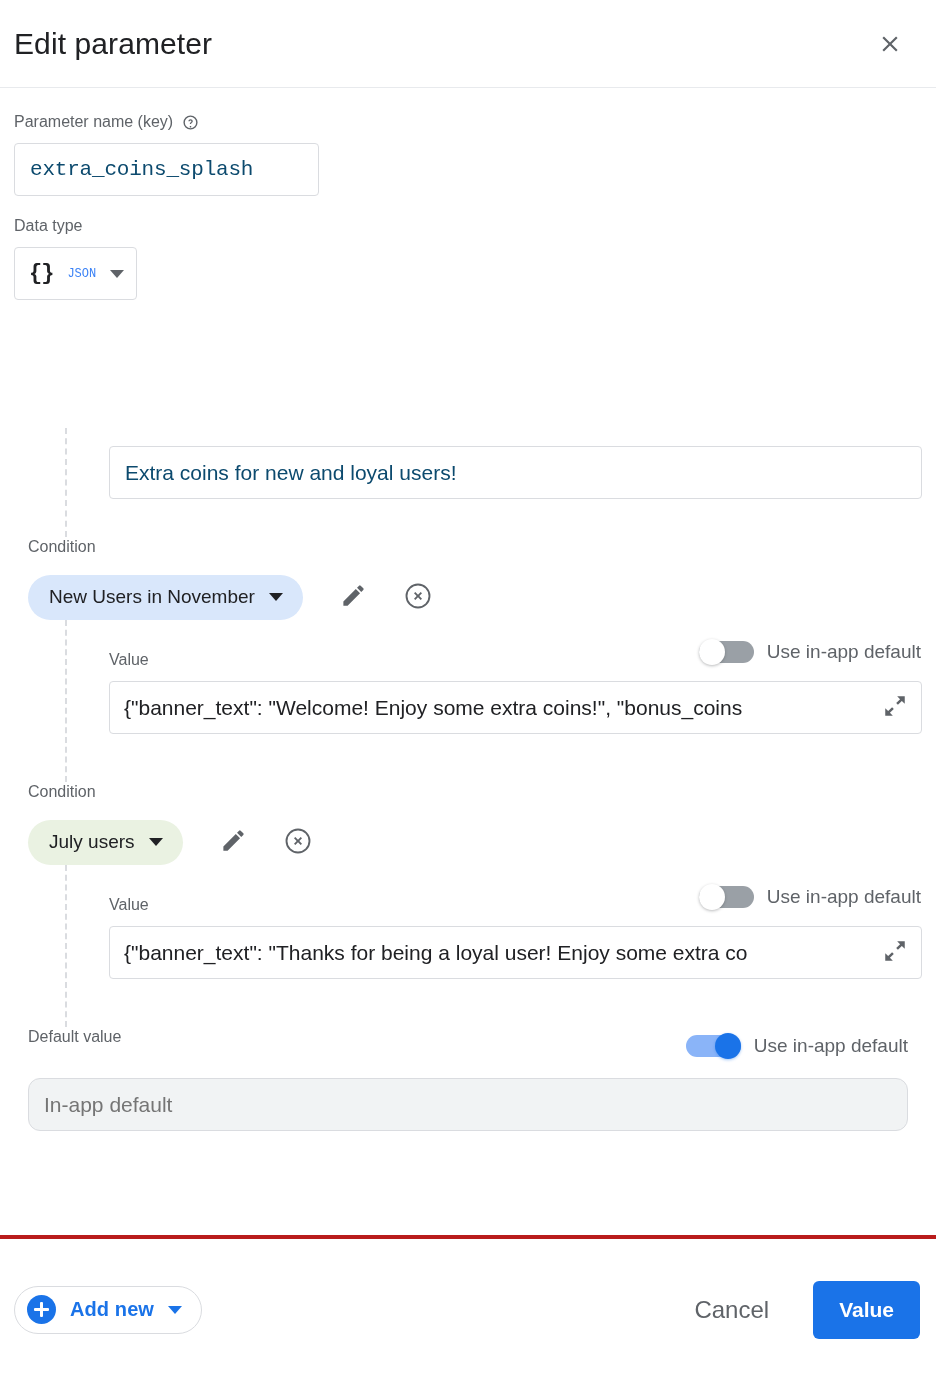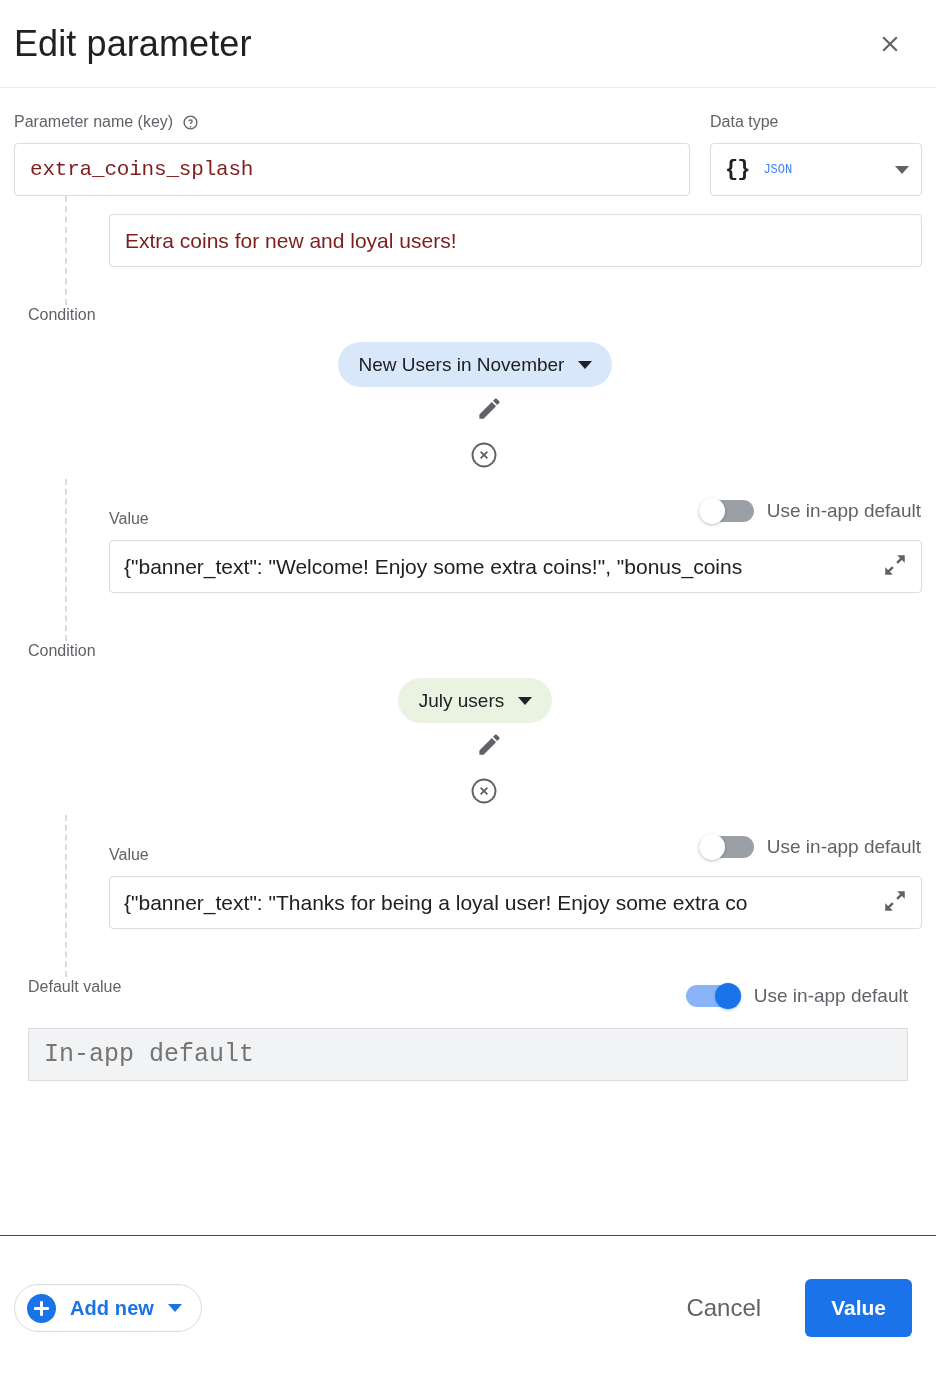--- a/index.html
+++ b/index.html
@@ -26,21 +26,21 @@
   
   .header {
     height: 88px;
     flex: 0 0 88px;
     display: flex;
     align-items: center;
     padding: 0 26px 0 14px;
     border-bottom: 1px solid #e8eaed;
   }
   .header-title {
-    font-size: 36px;
+    font-size: 30px;
     font-weight: 400;
     color: #202124;
     letter-spacing: 0.1px;
   }
   .header-spacer { flex: 1 1 auto; }
   .close-btn {
     width: 40px;
     height: 40px;
     display: flex;
     align-items: center;
@@ -58,20 +58,21 @@
     position: relative;
     padding: 0 14px;
     overflow: hidden;
   }
 
   .row-top {
     display: flex;
     align-items: flex-start;
     padding-top: 24px;
     gap: 20px;
+    flex-direction: column;
   }
   .field-col { flex: 1 1 auto; min-width: 0; }
   .type-col  { flex: 0 0 212px; }
 
   .field-label {
     font-size: 16px;
     color: #5f6368;
     display: flex;
     align-items: center;
     gap: 9px;
@@ -86,21 +87,21 @@
   }
 
   .text-input {
     width: 100%;
     height: 53px;
     border: 1px solid #dadce0;
     border-radius: 4px;
     background: #fff;
     padding: 0 15px;
     font-size: 21px;
-    color: #7f1d1d;
+    color: #0c4a6e;
     font-family: "Liberation Sans", sans-serif;
     outline: none;
   }
   .text-input.mono {
     font-family: "Liberation Mono", monospace;
     font-size: 21px;
     letter-spacing: -0.2px;
   }
 
   .type-select {
@@ -214,21 +215,20 @@
     color: #5f6368;
     line-height: 20px;
     margin-bottom: 17px;
     padding-left: 14px;
   }
   .cond-row {
     display: flex;
     align-items: center;
     gap: 0;
     padding-left: 14px;
-    flex-direction: column;
   }
   .chip {
     display: inline-flex;
     align-items: center;
     gap: 14px;
     height: 45px;
     border-radius: 23px;
     padding: 0 20px 0 21px;
     font-size: 19px;
     color: #202124;
@@ -299,37 +299,37 @@
     display: flex;
     align-items: center;
     margin-bottom: 13px;
   }
   .default-head .section-label { padding-left: 0; margin-bottom: 18px; }
   .default-spacer { flex: 1 1 auto; }
   .default-input {
     width: 100%;
     height: 53px;
     border: 1px solid #dadce0;
-    border-radius: 0;
+    border-radius: 12px;
     background: #f1f3f4;
     padding: 0 15px;
-    font-size: 25px;
+    font-size: 21px;
     color: #80868b;
-    font-family: Liberation Mono, monospace;
+    font-family: Liberation Sans, sans-serif;
     outline: none;
   }
 
   
   .footer {
     flex: 0 0 145px;
     height: 145px;
-    border-top: 1px solid #b91c1c;
-    display: flex;
-    align-items: center;
-    padding: 0 24px 0 14px;
+    border-top: 4px solid #b91c1c;
+    display: flex;
+    align-items: center;
+    padding: 0 16px 0 14px;
   }
   .add-new-btn {
     display: inline-flex;
     align-items: center;
     gap: 14px;
     height: 48px;
     border: 1px solid #dadce0;
     border-radius: 24px;
     padding: 0 19px 0 12px;
     background: #fff;

